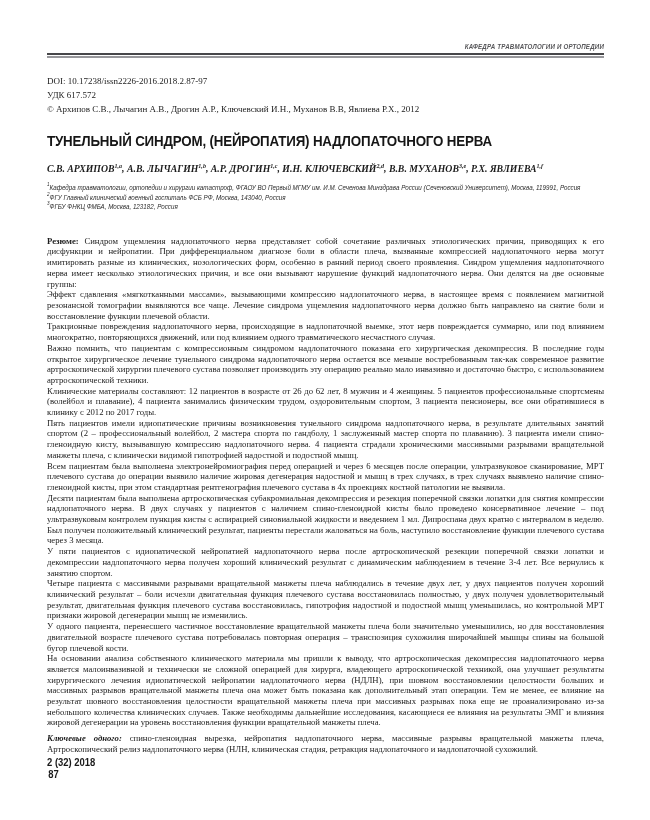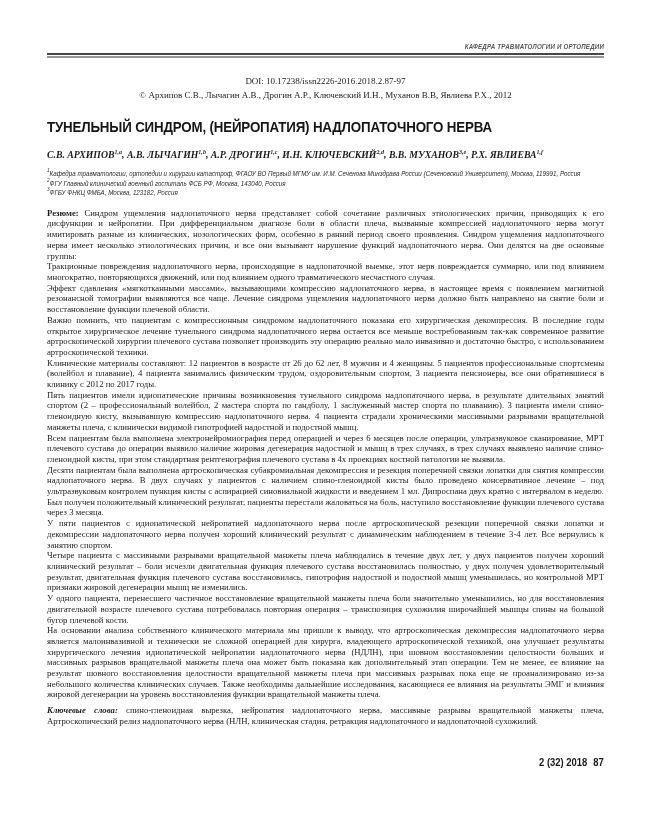--- a/index.html
+++ b/index.html
@@ -18,21 +18,21 @@
     font-size:7px; color:#57575a; letter-spacing:0.2px;
     transform:scaleX(0.88); transform-origin:100% 50%;
     white-space:nowrap;
   }
   .rule {
     margin-top:3px; height:5px; box-sizing:border-box;
     border-top:2px solid #47474a; border-bottom:2px solid #97979b;
   }
 
   .meta { margin-top:16px; font-size:9px; line-height:14px; }
-  .meta div { white-space:nowrap;text-align:center; }
+  .meta div { white-space:nowrap; }
 
   .title {
     margin-top:16px;
     font-family:"Liberation Sans", sans-serif;
     font-weight:bold; font-size:15.5px; letter-spacing:-0.2px;
     white-space:nowrap; transform:scaleX(0.86); transform-origin:0 50%;
     color:#161616;
   }
 
   .authors {
@@ -43,80 +43,82 @@
   .author:not(:last-child)::after { content:", "; }
 
   .affiliations {
     margin-top:9px;
     font-family:"Liberation Sans", sans-serif;
     font-style:italic; font-size:7.6px; line-height:9.6px; color:#2a2a2a;
   }
   .affiliation { white-space:nowrap; transform:scaleX(0.82); transform-origin:0 50%; }
   .affiliation sup { font-size:5.5px; line-height:0; }
 
-  .abstract { margin-top:10px; font-size:8.7px; line-height:10.7px; text-align:justify; }
+  .abstract { margin-top:24px; font-size:8.7px; line-height:10.7px; text-align:justify; }
   .para { margin:0; }
   .abs-label { font-weight:bold; }
 
   .keywords { margin:5px 0 0 0; font-size:8.7px; line-height:10.7px; text-align:justify; }
   .kw-label { font-weight:bold; font-style:italic; }
 
   .footer {
     position:absolute; left:47px; right:46px; top:756px;
-    display:flex; justify-content:flex-end; align-items:baseline;
+    display:flex; justify-content:flex-start; align-items:baseline;
     font-family:"Liberation Sans", sans-serif; font-weight:bold; font-size:10.5px;
     color:#1a1a1a;
+    flex-direction:column;
   }
   .footer-issue { transform:scaleX(0.9); transform-origin:0 50%; white-space:nowrap; }
   .footer-page { transform:scaleX(0.9); transform-origin:100% 50%; white-space:nowrap; }
 </style>
 </head>
 <body>
 
 <div class="page">
   <div class="content">
 
     <div class="running-head">
       <div class="running-head-label">КАФЕДРА ТРАВМАТОЛОГИИ И ОРТОПЕДИИ</div>
       <div class="rule"></div>
     </div>
 
     <div class="meta">
       <div>DOI: 10.17238/issn2226-2016.2018.2.87-97</div>
+      <div>УДК 617.572</div>
       <div>© Архипов С.В., Лычагин А.В., Дрогин А.Р., Ключевский И.Н., Муханов В.В, Явлиева Р.Х., 2012</div>
     </div>
 
     <h1 class="title" style="margin:16px 0 0 0;">ТУНЕЛЬНЫЙ СИНДРОМ, (НЕЙРОПАТИЯ) НАДЛОПАТОЧНОГО НЕРВА</h1>
 
     <div class="authors"><span class="author"><span>С.В. АРХИПОВ</span><sup>1,a</sup></span><span class="author"><span>А.В. ЛЫЧАГИН</span><sup>1,b</sup></span><span class="author"><span>А.Р. ДРОГИН</span><sup>1,c</sup></span><span class="author"><span>И.Н. КЛЮЧЕВСКИЙ</span><sup>2,d</sup></span><span class="author"><span>В.В. МУХАНОВ</span><sup>3,e</sup></span><span class="author"><span>Р.Х. ЯВЛИЕВА</span><sup>1,f</sup></span></div>
 
     <div class="affiliations">
         <div class="affiliation"><sup>1</sup><span>Кафедра травматологии, ортопедии и хирургии катастроф, ФГАОУ ВО Первый МГМУ им. И.М. Сеченова Минздрава России (Сеченовский Университет), Москва, 119991, Россия</span></div>
         <div class="affiliation"><sup>2</sup><span>ФГУ Главный клинический военный госпиталь ФСБ РФ, Москва, 143040, Россия</span></div>
         <div class="affiliation"><sup>3</sup><span>ФГБУ ФНКЦ ФМБА, Москва, 123182, Россия</span></div>
       </div>
 
     <div class="abstract">
       <p class="para"><span class="abs-label">Резюме:</span> <span>Синдром ущемления надлопаточного нерва представляет собой сочетание различных этиологических причин, приводящих к его дисфункции и нейропатии. При дифференциальном диагнозе боли в области плеча, вызванные компрессией надлопаточного нерва могут имитировать разные из клинических, нозологических форм, особенно в ранний период своего проявления. Синдром ущемления надлопаточного нерва имеет несколько этиологических причин, и все они вызывают нарушение функций надлопаточного нерва. Они делятся на две основные группы:</span></p>
       <div>
+          <p class="para">Эффект сдавления «мягкотканными массами», вызывающими компрессию надлопаточного нерва, в настоящее время с появлением магнитной резонансной томографии выявляются все чаще. Лечение синдрома ущемления надлопаточного нерва должно быть направлено на снятие боли и восстановление функции плечевой области.</p>
           <p class="para">Тракционные повреждения надлопаточного нерва, происходящие в надлопаточной выемке, этот нерв повреждается суммарно, или под влиянием многократно, повторяющихся движений, или под влиянием одного травматического несчастного случая.</p>
-          <p class="para">Эффект сдавления «мягкотканными массами», вызывающими компрессию надлопаточного нерва, в настоящее время с появлением магнитной резонансной томографии выявляются все чаще. Лечение синдрома ущемления надлопаточного нерва должно быть направлено на снятие боли и восстановление функции плечевой области.</p>
           <p class="para">Важно помнить, что пациентам с компрессионным синдромом надлопаточного показана его хирургическая декомпрессия. В последние годы открытое хирургическое лечение тунельного синдрома надлопаточного нерва остается все меньше востребованным так-как современное развитие артроскопической хирургии плечевого сустава позволяет производить эту операцию реально мало инвазивно и достаточно быстро, с использованием артроскопической техники.</p>
           <p class="para">Клинические материалы составляют: 12 пациентов в возрасте от 26 до 62 лет, 8 мужчин и 4 женщины. 5 пациентов профессиональные спортсмены (волейбол и плавание), 4 пациента занимались физическим трудом, оздоровительным спортом, 3 пациента пенсионеры, все они обратившиеся в клинику с 2012 по 2017 годы.</p>
           <p class="para">Пять пациентов имели идиопатические причины возникновения тунельного синдрома надлопаточного нерва, в результате длительных занятий спортом (2 – профессиональный волейбол, 2 мастера спорта по гандболу, 1 заслуженный мастер спорта по плаванию). 3 пациента имели спино-гленоидную кисту, вызывавшую компрессию надлопаточного нерва. 4 пациента страдали хроническими массивными разрывами вращательной манжеты плеча, с клинически видимой гипотрофией надостной и подостной мышц.</p>
           <p class="para">Всем пациентам была выполнена электронейромиография перед операцией и через 6 месяцев после операции, ультразвуковое сканирование, МРТ плечевого сустава до операции выявило наличие жировая дегенерация надостной и мышц в трех случаях, в трех случаях выявлено наличие спино-гленоидной кисты, при этом стандартная рентгенография плечевого сустава в 4х проекциях костной патологии не выявила.</p>
           <p class="para">Десяти пациентам была выполнена артроскопическая субакромиальная декомпрессия и резекция поперечной связки лопатки для снятия компрессии надлопаточного нерва. В двух случаях у пациентов с наличием спино-гленоидной кисты было проведено консервативное лечение – под ультразвуковым контролем пункция кисты с аспирацией синовиальной жидкости и введением 1 мл. Дипроспана двух кратно с интервалом в неделю. Был получен положительный клинический результат, пациенты перестали жаловаться на боль, наступило восстановление функции плечевого сустава через 3 месяца.</p>
           <p class="para">У пяти пациентов с идиопатической нейропатией надлопаточного нерва после артроскопической резекции поперечной связки лопатки и декомпрессии надлопаточного нерва получен хороший клинический результат с динамическим наблюдением в течение 3-4 лет. Все вернулись к занятию спортом.</p>
           <p class="para">Четыре пациента с массивными разрывами вращательной манжеты плеча наблюдались в течение двух лет, у двух пациентов получен хороший клинический результат – боли исчезли двигательная функция плечевого сустава восстановилась полностью, у двух получен удовлетворительный результат, двигательная функция плечевого сустава восстановилась, гипотрофия надостной и подостной мышц уменьшилась, но контрольной МРТ признаки жировой дегенерации мышц не изменились.</p>
           <p class="para">У одного пациента, перенесшего частичное восстановление вращательной манжеты плеча боли значительно уменьшились, но для восстановления двигательной возрасте плечевого сустава потребовалась повторная операция – транспозиция сухожилия широчайшей мышцы спины на большой бугор плечевой кости.</p>
           <p class="para">На основании анализа собственного клинического материала мы пришли к выводу, что артроскопическая декомпрессия надлопаточного нерва является малоинвазивной и технически не сложной операцией для хирурга, владеющего артроскопической техникой, она улучшает результаты хирургического лечения идиопатической нейропатии надлопаточного нерва (НДЛН), при шовном восстановлении целостности больших и массивных разрывов вращательной манжеты плеча она может быть показана как дополнительный этап операции. Тем не менее, ее влияние на результат шовного восстановления целостности вращательной манжеты плеча при массивных разрывах пока еще не проанализировано из-за небольшого количества клинических случаев. Также необходимы дальнейшие исследования, касающиеся ее влияния на результаты ЭМГ и влияния жировой дегенерации на уровень восстановления функции вращательной манжеты плеча.</p>
         </div>
     </div>
 
-    <p class="keywords"><span class="kw-label">Ключевые слова:</span> <span>спино-гленоидная вырезка, нейропатия надлопаточного нерва, массивные разрывы вращательной манжеты плеча, Артроскопический релиз надлопаточного нерва (НЛН, клиническая стадия, ретракция надлопаточного и надлопаточной сухожилий.</span></p>
+    <p class="keywords"><span class="kw-label">Ключевые одного:</span> <span>спино-гленоидная вырезка, нейропатия надлопаточного нерва, массивные разрывы вращательной манжеты плеча, Артроскопический релиз надлопаточного нерва (НЛН, клиническая стадия, ретракция надлопаточного и надлопаточной сухожилий.</span></p>
 
   </div>
 
   <div class="footer">
     <span class="footer-issue">2 (32) 2018</span>
     <span class="footer-page">87</span>
   </div>
 </div>
 
 </body></html>

